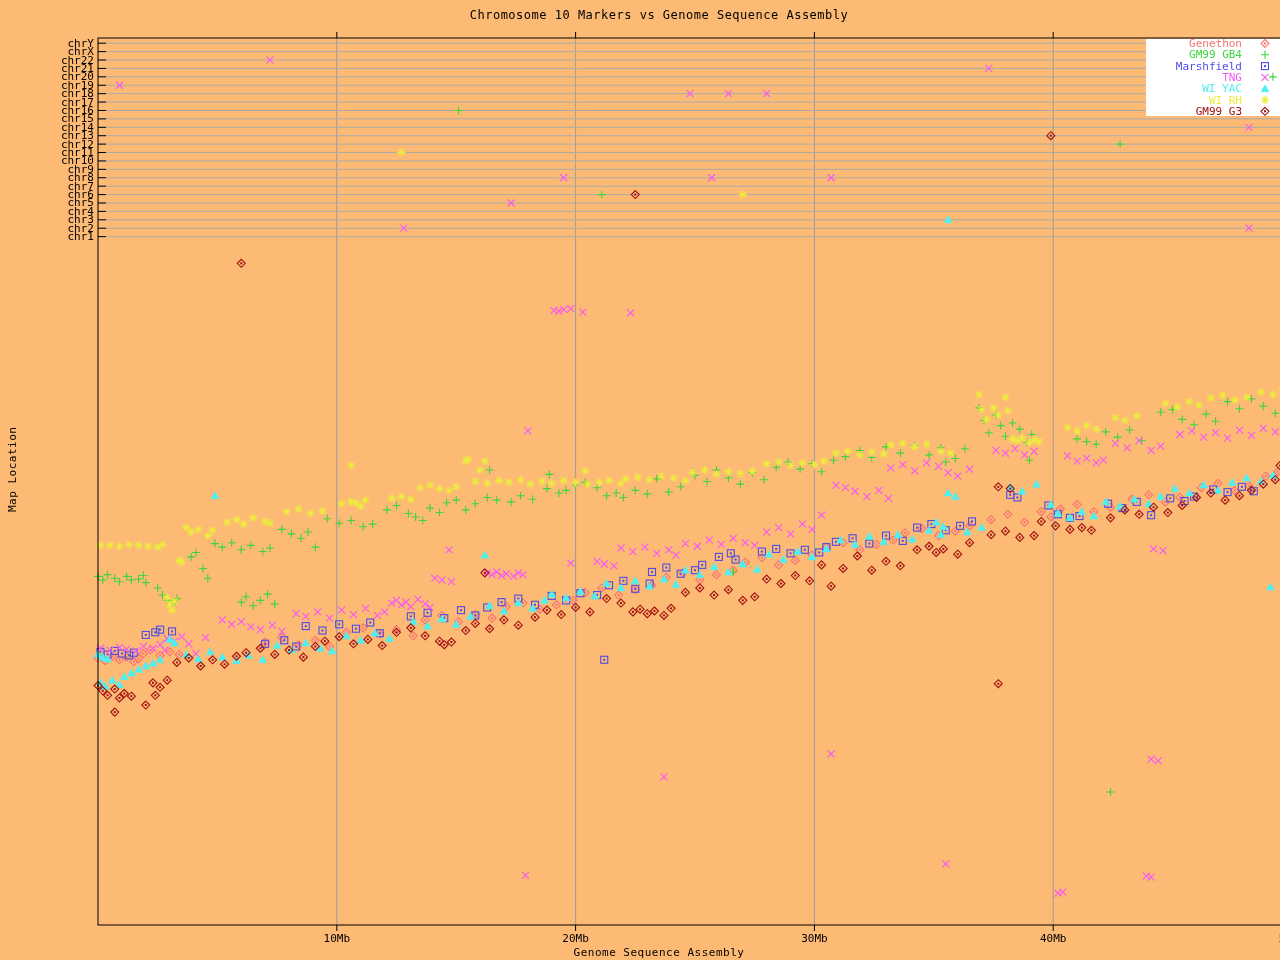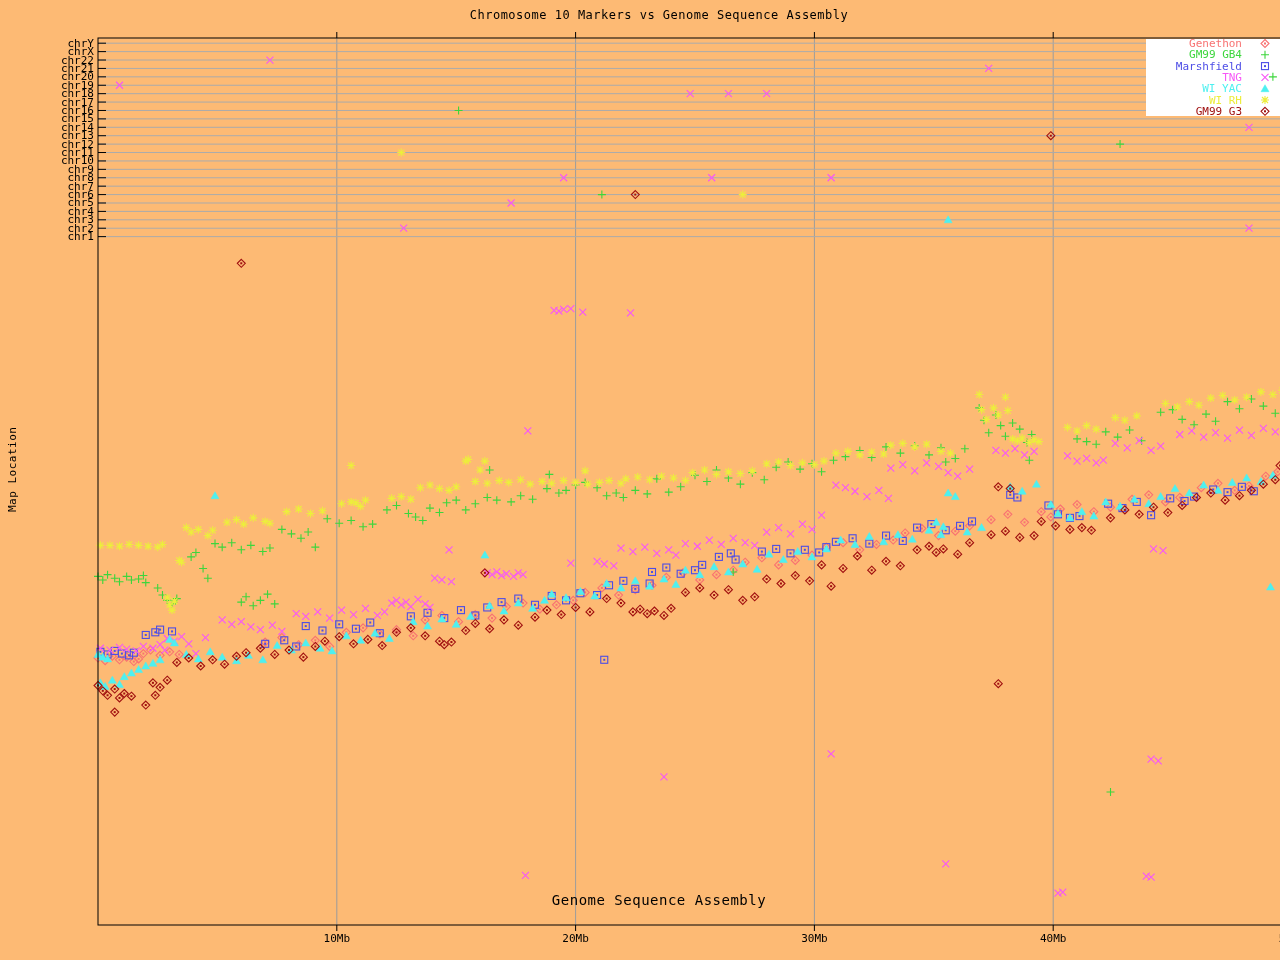--- a/index.html
+++ b/index.html
@@ -1,21 +1,21 @@
 <!DOCTYPE html>
 <html><head>
 <meta charset="utf-8">
 <style>
   html,body{margin:0;padding:0;background:#ffffff;}
   body{font-family:"DejaVu Sans Mono","Liberation Mono",monospace;}
   #stage{position:relative;width:1280px;height:960px;background:#fdba74;overflow:hidden;padding-left:36px;}
   .title{position:absolute;left:62px;top:8px;width:1194px;text-align:center;
          font-size:12px;color:#000;letter-spacing:0.5px;}
-  .xlabel{position:absolute;left:62px;top:892px;width:1194px;text-align:center;
-          font-size:14px;color:#000;letter-spacing:0.5px;}
+  .xlabel{position:absolute;left:62px;top:946px;width:1194px;text-align:center;
+          font-size:11px;color:#000;letter-spacing:0.5px;}
   .ylabel{position:absolute;left:6px;top:512px;font-size:11px;color:#000;
           letter-spacing:0.5px;transform:rotate(-90deg);transform-origin:left top;white-space:nowrap;}
   svg text{font-family:"DejaVu Sans Mono","Liberation Mono",monospace;}
 </style>
 </head>
 <body>
 
 <div id="stage">
   <div class="title">Chromosome 10 Markers vs Genome Sequence Assembly</div>
   <div class="ylabel">Map Location</div>

